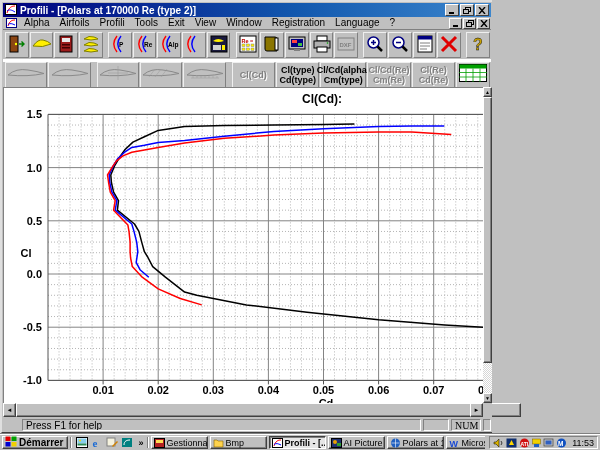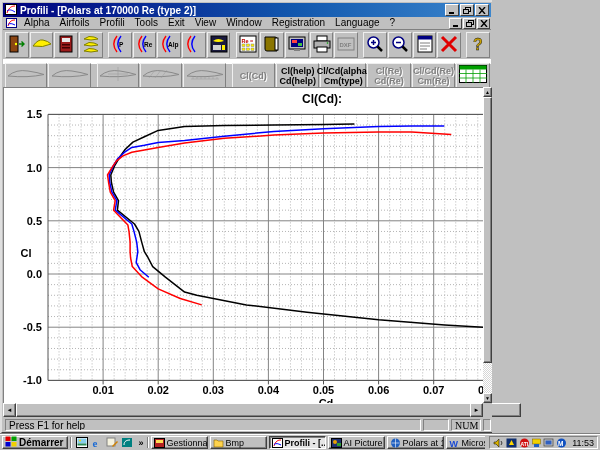--- a/index.html
+++ b/index.html
@@ -28,21 +28,21 @@
   .menubar .winbtns { margin-left:auto; }
   .menubar .winbtn { height:11px; width:13px; }
 
   .toolbar1 { position:absolute; left:1px; top:29px; right:1px; height:28px; display:flex;
               align-items:center; padding-left:2px; }
   .tbtn { width:27px; height:26px; background:#c0c0c0; border:1px solid;
           border-color:#efefef #808080 #808080 #efefef; display:flex; align-items:center;
           justify-content:center; margin-right:1px; }
   .tgap { width:5px; }
   .toolbar2 { position:absolute; left:1px; top:57px; right:1px; height:28px; display:flex;
-              align-items:center; padding-left:2px; border-top:5px solid #ffffff; }
+              align-items:center; padding-left:2px; border-top:3px solid #ffffff; }
   .t2btn { height:26px; background:#c0c0c0; border:1px solid;
            border-color:#efefef #808080 #808080 #efefef; display:flex; flex-direction:column;
            align-items:center; justify-content:center; margin-right:1px; }
   .t2btn.airbtn { width:45px; }
   .t2btn.txtbtn { width:46px; font-weight:bold; font-size:9px; line-height:10px; }
   .t2btn.txtbtn.disabled { color:#808080; text-shadow:1px 1px 0 #fff; }
   .t2btn.iconbtn { width:36px; }
 
   
   .chartwin { position:absolute; left:1px; top:85px; right:0; bottom:15px; background:#a3a3a3; }
@@ -64,21 +64,21 @@
   .hscroll .sb-btn.left { left:0; }
   .hscroll .sb-btn.right { right:0; }
   .hscroll .sb-thumb { left:13px; width:505px; top:0; bottom:0; }
   .vscroll .sb-btn { height:10px; left:0; right:0; font-size:5px; }
   .vscroll .sb-btn.up { top:0; }
   .vscroll .sb-btn.down { bottom:0; }
   .vscroll .sb-thumb { top:10px; bottom:40px; left:0; right:0; }
   .sb-corner { position:absolute; right:0; bottom:0; width:9px; height:14px; background:#c0c0c0; }
 
   
-  .statusbar { position:absolute; left:1px; right:0; bottom:0; height:14px; background:#c0c0c0;
+  .statusbar { position:absolute; left:18px; right:0; bottom:0; height:14px; background:#c0c0c0;
                display:flex; align-items:stretch; gap:2px; padding:1px 1px 1px 2px; }
   .panel { border:1px solid; border-color:#808080 #fff #fff #808080; padding:0 3px;
            font-size:10px; line-height:11px; white-space:nowrap; overflow:hidden; }
   .panel.main { flex:1; }
   .panel.w26 { width:26px; }
   .panel.num { width:30px; text-align:center;font-family:Liberation Serif, serif; }
   .panel.tiny { width:7px; }
 
   
   .taskbar { position:absolute; left:0; bottom:0; width:600px; height:16px; background:#c0c0c0;
@@ -347,34 +347,34 @@
           <span><svg width="40" height="16" viewBox="0 0 40 16">
               <path d="M2 10Q10 3 22 5Q32 6.5 38 8.5Q22 12 2 10Z" fill="none" stroke="#8a8a8a"></path>
               <path d="M6 13h28M8 11v2M12 11v2M16 11v2M20 11v2M24 11v2M28 11v2M32 11v2" stroke="#9a9a9a" stroke-width="0.5"></path>
             </svg></span>
         </button>
         <span class="tgap"></span>
         <button class="t2btn txtbtn disabled">
           <span>Cl(Cd)</span>
         </button>
         <button class="t2btn txtbtn">
-          <span>Cl(help)</span>
-          <span>Cd(help)</span>
+          <span>Cl(type)</span>
+          <span>Cd(type)</span>
         </button>
         <button class="t2btn txtbtn">
           <span>Cl/Cd(alpha)</span>
           <span>Cm(type)</span>
         </button>
         <button class="t2btn txtbtn disabled">
+          <span>Cl/Cd(Re)</span>
+          <span>Cm(Re)</span>
+        </button>
+        <button class="t2btn txtbtn disabled">
           <span>Cl(Re)</span>
           <span>Cd(Re)</span>
-        </button>
-        <button class="t2btn txtbtn disabled">
-          <span>Cl/Cd(Re)</span>
-          <span>Cm(Re)</span>
         </button>
         <button class="t2btn iconbtn">
           <span><svg width="28" height="18" viewBox="0 0 28 18">
               <rect x="0.5" y="0.5" width="27" height="17" fill="#fff" stroke="#000"></rect>
               <rect x="0.5" y="0.5" width="27" height="4" fill="#00a000"></rect>
               <path d="M0 8.5h28M0 13h28M7 4.5v13.5M14 4.5v13.5M21 4.5v13.5" stroke="#00a000" stroke-width="0.8"></path>
             </svg></span>
         </button>
       </div>
 

